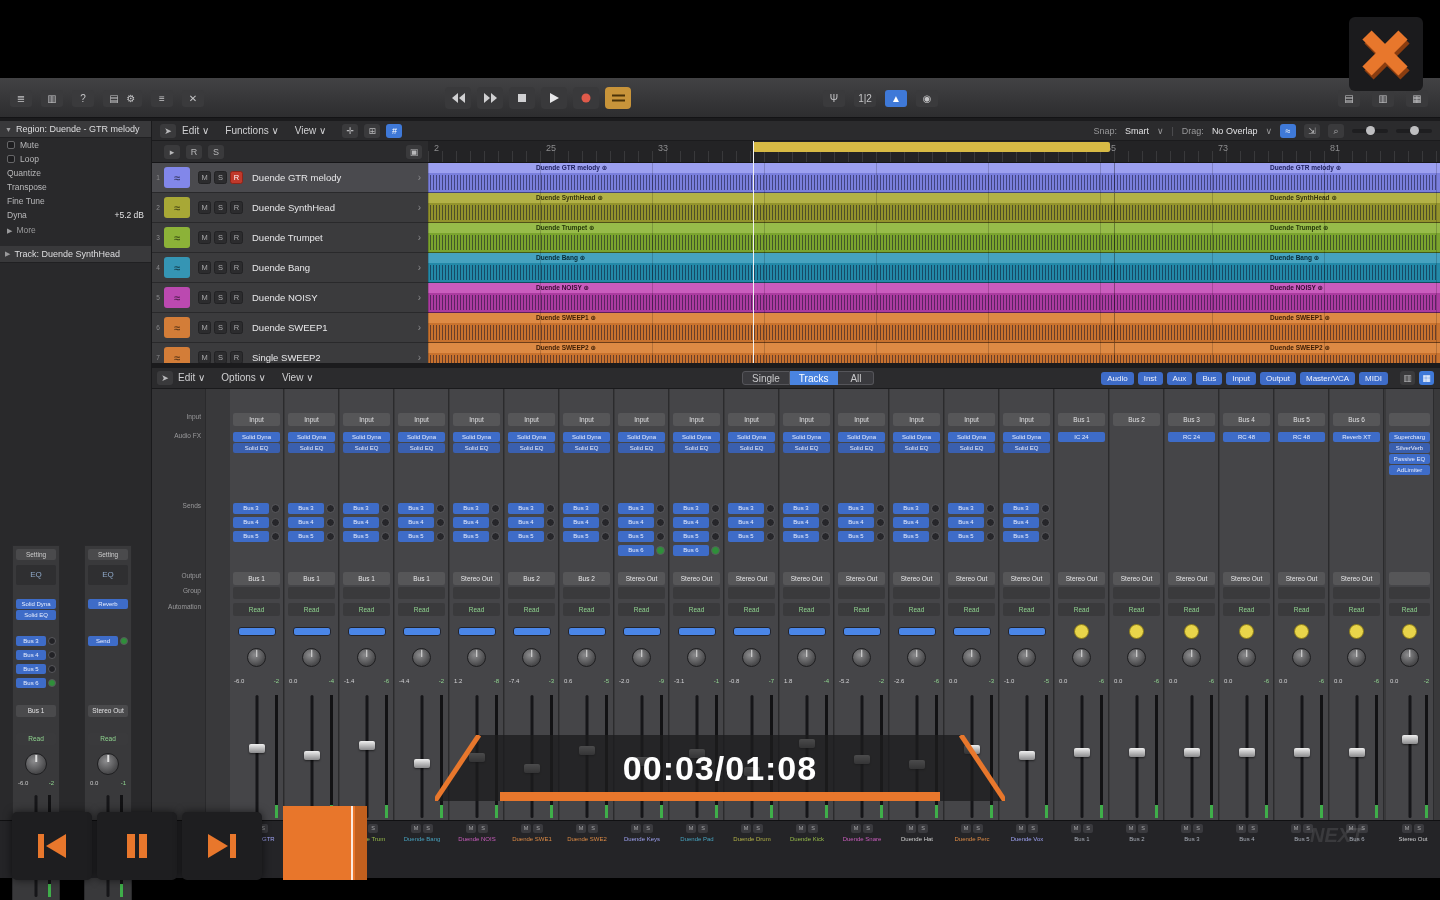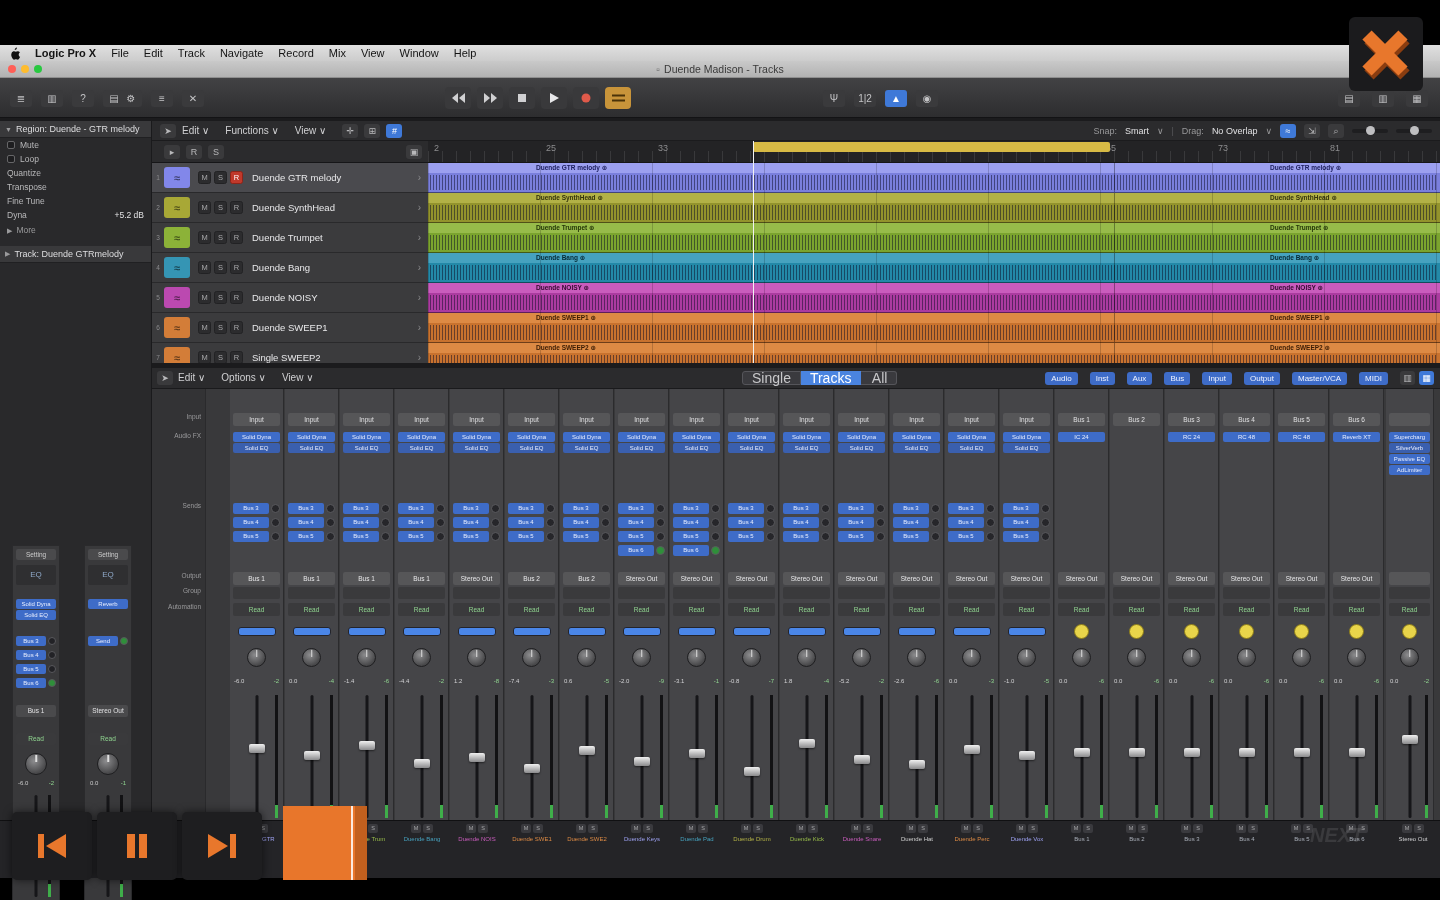--- a/index.html
+++ b/index.html
@@ -112,25 +112,25 @@
 .rail{position:absolute;left:50%;top:2px;bottom:2px;width:3px;transform:translateX(-50%);background:#161619;border-radius:2px;}
 .cap{position:absolute;left:50%;transform:translateX(-50%);width:16px;height:9px;background:linear-gradient(#f0f0f0,#8a8a8c);border-radius:2px;box-shadow:0 1px 2px rgba(0,0,0,.5);}
 .meter{position:absolute;right:5px;top:2px;bottom:2px;width:3px;background:#121214;}
 .meter::after{content:'';position:absolute;left:0;right:0;bottom:0;height:13px;background:#3fae4a;}
 
 
 .mxtoolbar{position:absolute;left:152px;top:368px;width:1288px;height:21px;background:#2b2b2d;border-bottom:1px solid #1a1a1c;}
 .mx-menus{position:absolute;left:26px;top:4px;display:flex;}
 .mx-menu{font-size:10px;color:#d0d0d2;margin-right:16px;}
 .mx-seg{position:absolute;left:590px;top:3px;display:flex;}
-.seg{min-width:36px;padding:0 9px;height:14px;border:1px solid #55555a;border-left-width:0;background:#3a3a3e;color:#c8c8ca;font-size:14px;line-height:13px;text-align:right;}
+.seg{min-width:36px;padding:0 9px;height:14px;border:1px solid #55555a;border-left-width:0;background:#3a3a3e;color:#c8c8ca;font-size:10px;line-height:13px;text-align:center;}
 .seg:first-child{border-left-width:1px;border-radius:3px 0 0 3px;}
 .seg:last-child{border-radius:0 3px 3px 0;}
 .seg.on{background:#4a84e0;border-color:#4a84e0;color:#fff;}
-.mx-filters{position:absolute;right:52px;top:4px;display:flex;gap:12px;padding-left:48px;}
+.mx-filters{position:absolute;right:52px;top:4px;display:flex;gap:4px;padding-left:48px;}
 .filt{height:13px;padding:0 6px;border-radius:3px;background:#3e6cc8;color:#eef2ff;font-size:8px;line-height:13px;white-space:nowrap;}
 .mx-icons{position:absolute;right:6px;top:3px;display:flex;gap:4px;}
 .mx-ic{width:15px;height:14px;border-radius:3px;background:#3a3a3c;color:#b8b8ba;font-size:9px;display:flex;align-items:center;justify-content:center;}
 .mx-ic.blue{background:#3f79d8;color:#fff;}
 .striparea{position:absolute;left:152px;top:389px;width:1288px;height:431px;background:#39393b;}
 .labelcol{position:absolute;left:0;top:0;width:54px;height:431px;background:#333335;border-right:1px solid #2a2a2c;}
 .rowlab{position:absolute;right:4px;font-size:6.5px;color:#9a9a9c;}
 .stripsC{position:absolute;left:78px;top:0;bottom:0;width:1155px;}
 .strip{position:absolute;top:0;bottom:0;width:54px;background:#454548;border-right:1px solid #2b2b2d;}
 .s-input{margin:24px 3px 0;height:13px;background:#565658;border-radius:2px;font-size:6.5px;color:#e0e0e2;text-align:center;line-height:13px;overflow:hidden;}
@@ -167,46 +167,21 @@
 .player-thumb{position:absolute;left:283px;top:806px;width:84px;height:74px;background:#e8762b;z-index:50;}
 .pt-edge{position:absolute;right:0;top:0;bottom:0;width:12px;background:#c2601e;}
 .pt-line{position:absolute;right:14px;top:0;bottom:0;width:2px;background:rgba(255,255,255,.85);}
 .close-btn{position:absolute;left:1349px;top:17px;width:74px;height:74px;background:#1b1b1d;border-radius:6px;display:flex;align-items:center;justify-content:center;z-index:60;}
 </style>
 </head>
 <body>
 
 <div id="app">
 
-  <div class="menubar">
-    <span class="apple">
-      <svg width="12" height="13" viewBox="0 0 12 13">
-          <path fill="#111" d="M8.4 0.6c-.7.1-1.5.5-2 1.1-.4.5-.8 1.2-.6 1.9.8 0 1.5-.4 2-.9.4-.6.7-1.3.6-2.1zM10.6 9.3c0-1.8 1.4-2.6 1.4-2.6-.8-1.2-2-1.3-2.4-1.4-1-.1-2 .6-2.5.6-.5 0-1.3-.6-2.2-.6-1.1 0-2.2.7-2.8 1.7-1.2 2.1-.3 5.1.8 6.8.6.8 1.2 1.7 2.1 1.7.8 0 1.1-.5 2.2-.5 1 0 1.3.5 2.2.5.9 0 1.5-.8 2-1.7.6-.9.9-1.8.9-1.9 0 0-1.7-.6-1.7-2.6z" transform="scale(0.82)"></path>
-        </svg>
-    </span>
-    <span class="menu-item app">Logic Pro X</span>
-    <span class="mrow">
-        <div class="menu-item">File</div>
-        <div class="menu-item">Edit</div>
-        <div class="menu-item">Track</div>
-        <div class="menu-item">Navigate</div>
-        <div class="menu-item">Record</div>
-        <div class="menu-item">Mix</div>
-        <div class="menu-item">View</div>
-        <div class="menu-item">Window</div>
-        <div class="menu-item">Help</div>
-      </span>
-  </div>
-
-  <div class="titlebar">
-    <span class="tl red"></span>
-    <span class="tl yel"></span>
-    <span class="tl grn"></span>
-    <span class="wtitle"><span class="wdoc">▫</span><span>Duende Madison - Tracks</span></span>
-  </div>
+
 
   <div class="controlbar">
     <div class="cbgroup" style="left:10px;">
       <span class="cbico">≣</span>
       <span class="cbico">▥</span>
       <span class="cbico">?</span>
       <span class="cbico">▤</span>
     </div>
     <div class="cbgroup" style="left:120px;">
       <span class="cbico">⚙</span>
@@ -480,21 +455,21 @@
           <div class="ival"></div>
         </div>
         <div class="irow">
           <div class="ilab">Dyna</div>
           <div class="ival">+5.2 dB</div>
         </div>
       </div>
     <div class="more-row"><span class="insp-tri">▶</span><span>More</span></div>
     <div class="insp-head" style="margin-top:8px;">
         <span class="insp-tri">▶</span>
-        <span>Track: Duende GTRmelody</span>
+        <span>Track: Duende SynthHead</span>
       </div>
     <div class="mini" style="left:12px;">
         <div class="m-setting">Setting</div>
         <div class="m-eq">EQ</div>
         <div class="m-fx">
           <div class="m-slot">Solid Dyna</div>
           <div class="m-slot">Solid EQ</div>
         </div>
         <div class="m-sends">
           <div class="m-send">
@@ -1475,20 +1450,29 @@
       <div class="bcell" style="left: 1386px;">
         <div class="bms">
           <div class="bbtn">M</div>
           <div class="bbtn">S</div>
         </div>
         <div class="bname" style="color: rgb(208, 208, 210);">Stereo Out</div>
       </div>
     </div>
   <div class="watermark">NEXT</div>
 
+  <div class="ts-overlay">
+    <svg width="570" height="66">
+      <polygon points="44,0 526,0 570,66 0,66" fill="rgba(28,28,30,0.78)"></polygon>
+      <line x1="44" y1="0" x2="0" y2="66" stroke="#e8772c" stroke-width="5"></line>
+      <line x1="526" y1="0" x2="570" y2="66" stroke="#e8772c" stroke-width="5"></line>
+      <rect x="65" y="57" width="440" height="9" fill="#e8772c"></rect>
+    </svg>
+    <div class="ts-text">00:03/01:08</div>
+  </div>
   <div class="player-btn" style="left:12px;">
     <svg width="36" height="36">
         <g fill="#e8772c">
           <rect x="4" y="6" width="6" height="24"></rect>
           <polygon points="32,6 12,18 32,30"></polygon>
         </g>
       </svg>
   </div>
   <div class="player-btn" style="left:97px;">
     <svg width="36" height="36">

